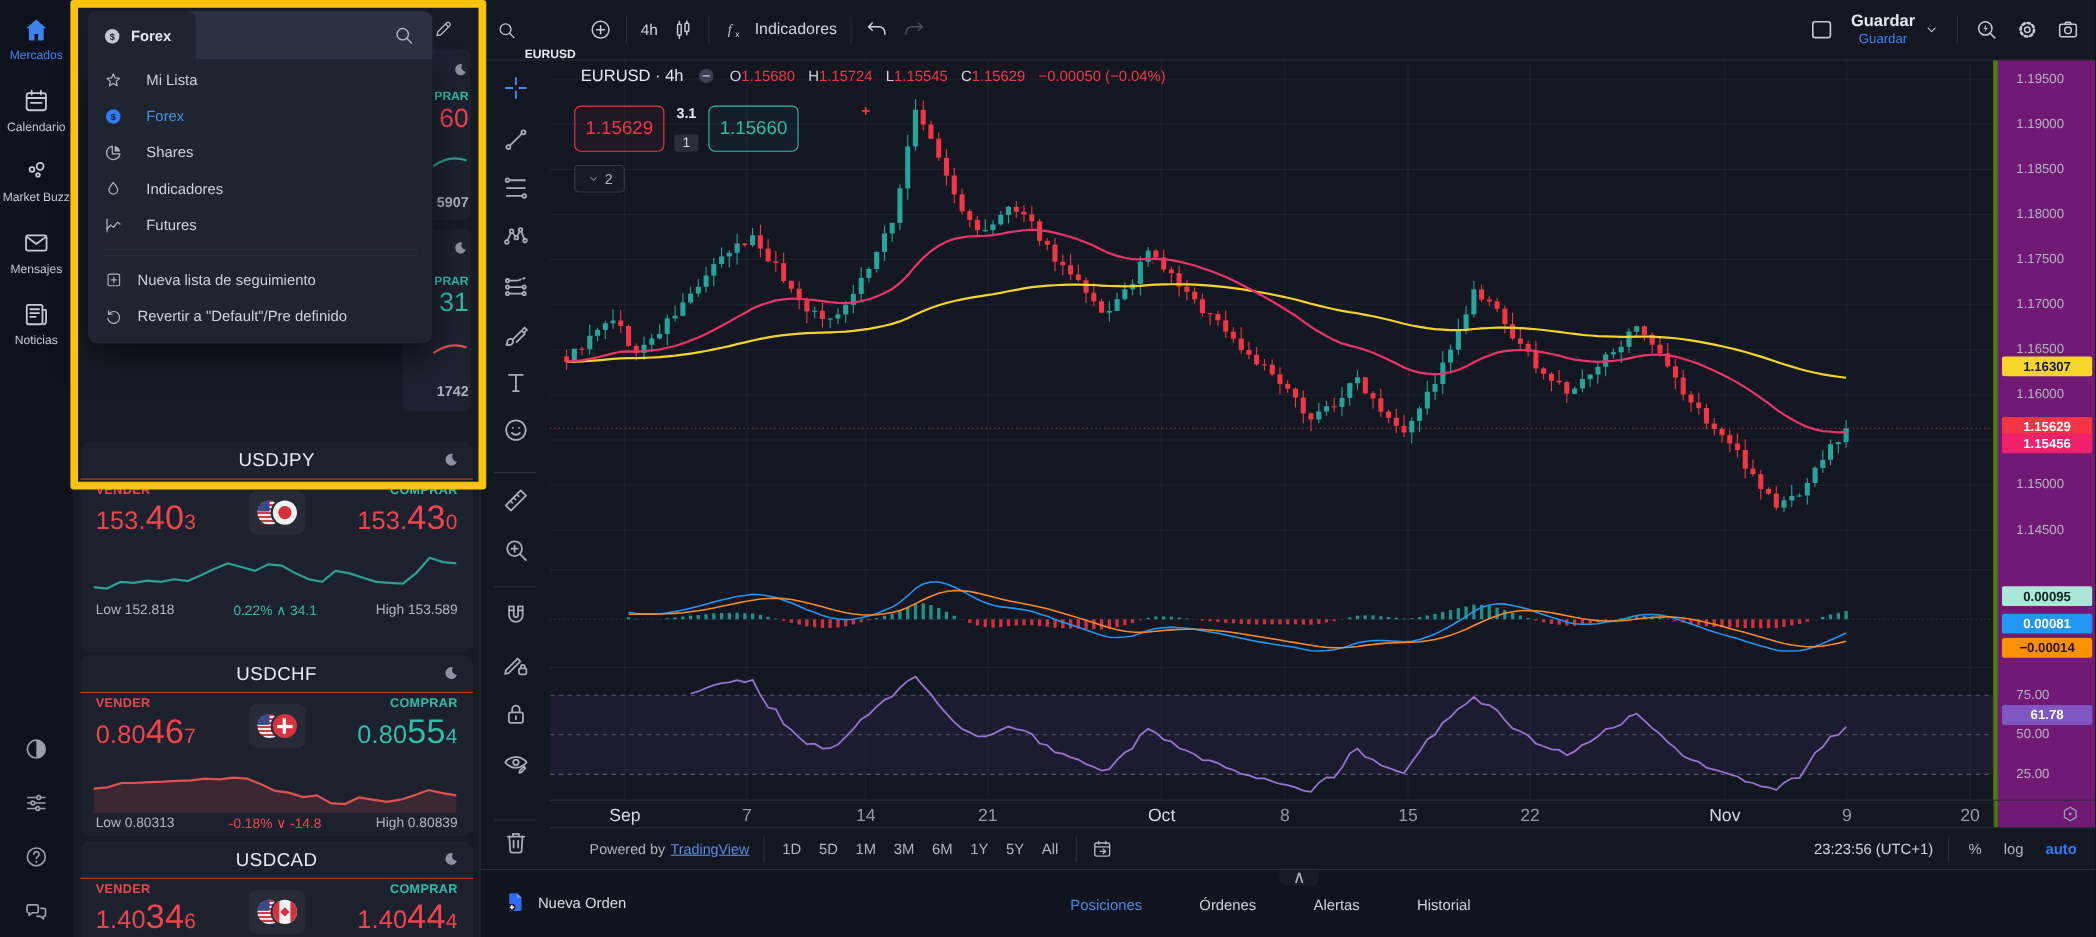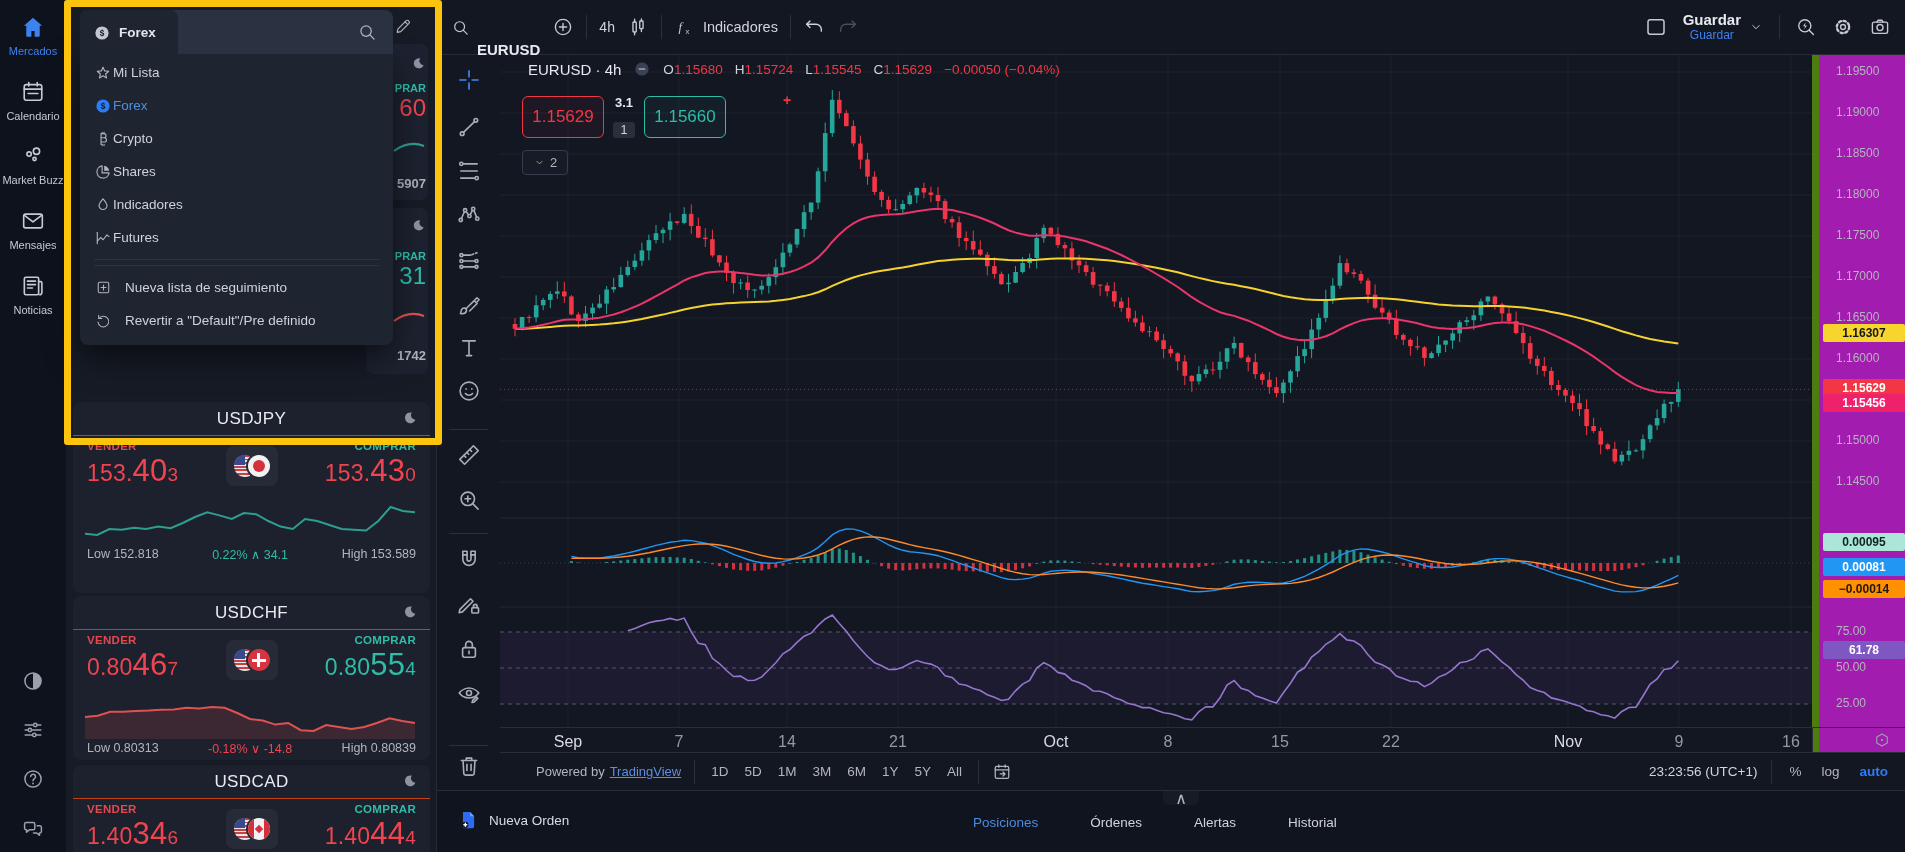--- a/index.html
+++ b/index.html
@@ -33,38 +33,38 @@
   .flag.ch{background:#d8333f;}.ch .pv{position:absolute;left:9.5px;top:4px;width:3px;height:14px;background:#fff;}.ch .ph{position:absolute;top:9.5px;left:4px;width:14px;height:3px;background:#fff;}
   .flag.ca{background:#f0f2f4;}.ca .bar{position:absolute;top:0;width:6px;height:22px;background:#d5303c;}.ca .l{left:0;}.ca .r{right:0;}.ca .leaf{position:absolute;left:8px;top:8px;width:6px;height:6px;background:#d5303c;transform:rotate(45deg);}
   .spark{display:block;margin:6px 12px 0 12px;}
   .lowhigh{display:flex;justify-content:space-between;padding:2px 14px;font-size:12.5px;color:#b2b5be;}
   
   #menu{position:absolute;left:14px;top:10px;width:313px;z-index:30;}
   #menu-head{position:relative;height:44px;background:#2a3140;border-radius:8px 8px 0 0;}
   #menu-tab{position:absolute;left:0;top:0;width:98px;height:45px;background:#1e2430;border-radius:8px 8px 0 0;display:flex;align-items:center;gap:8px;padding-left:13px;box-sizing:border-box;font-size:13.5px;font-weight:bold;color:#e3e6ec;cursor:pointer;}
   #menu-search{position:absolute;right:16px;top:12px;color:#b2b5be;cursor:pointer;}
   #menu-body{background:#1e2430;border-radius:0 0 8px 8px;box-shadow:0 12px 32px rgba(0,0,0,.55);padding:2px 0 8px 0;}
-  .menu-item{display:flex;align-items:center;gap:0;height:33px;padding-left:13px;font-size:13.5px;color:#ced2db;cursor:pointer;}
+  .menu-item{display:flex;align-items:center;gap:20px;height:33px;padding-left:13px;font-size:13.5px;color:#ced2db;cursor:pointer;}
   .menu-item .mi-icon{width:20px;display:flex;justify-content:center;color:#aeb3bf;}
   .menu-item.active{color:#4a90e2;}
   .mdivider{height:1px;background:#2c3240;margin:5px 14px;}
   #menu-toggle-row{display:flex;align-items:center;gap:12px;height:40px;padding-left:13px;font-size:12.5px;color:#ced2db;position:relative;cursor:pointer;}
   #mt-toggle{position:absolute;right:14px;width:36px;height:18px;border-radius:9px;background:#3a4150;cursor:pointer;}
   #mt-toggle .knob{position:absolute;left:2px;top:2px;width:14px;height:14px;border-radius:50%;background:#9aa2af;}
   .menu-action{display:flex;align-items:center;gap:12px;height:33px;padding-left:13px;font-size:13.5px;color:#ced2db;cursor:pointer;}
   .ma-ic{width:20px;display:flex;justify-content:center;color:#aeb3bf;}
   #wl-pencil{position:absolute;left:328px;top:16px;color:#b2b5be;z-index:7;cursor:pointer;}
   
   #highlight{position:absolute;left:64px;top:0;width:378px;height:445px;border:7px solid #fcc40c;border-radius:3px;z-index:60;pointer-events:none;box-sizing:border-box;}
   
   #toolbar{position:absolute;left:437px;top:0;width:1468px;height:55px;border-bottom:1px solid #262b37;box-sizing:border-box;display:flex;align-items:center;}
   .tb-left{display:flex;align-items:center;gap:12px;padding-left:14px;}
   .tb-right{margin-left:auto;display:flex;align-items:center;gap:15px;padding-right:14px;color:#c6c9d1;}
   .tsep{width:1px;height:24px;background:#2a2e39;}
-  .tb-sym{font-size:15px;font-weight:bold;color:#e8eaf0;margin-top:45px;}
+  .tb-sym{font-size:11px;font-weight:bold;color:#e8eaf0;margin-top:45px;}
   .tb-int{font-size:14px;color:#d1d4dc;}
   .tb-ind{font-size:14.5px;color:#d1d4dc;}
   .tbtn{display:flex;align-items:center;gap:7px;cursor:pointer;color:#c6c9d1;}
   #save-block{display:flex;flex-direction:column;align-items:center;line-height:1.15;cursor:pointer;}
   #save-block .s1{font-size:15px;font-weight:bold;color:#e6e9ef;}
   #save-block .s2{font-size:12px;color:#3d83f0;}
   #drawbar{position:absolute;left:437px;top:55px;width:63px;height:735px;display:block;}
   .dtool{position:absolute;left:50%;transform:translate(-50%,-50%);color:#a8adb8;cursor:pointer;}
   .dtool.blue{color:#4589f7;}
   .dsep{position:absolute;left:12px;width:39px;height:1px;background:#2a2e39;}
@@ -75,21 +75,21 @@
   #legend .val{color:#f23645;}
   #trade-row{position:absolute;left:522px;top:95px;display:flex;align-items:center;gap:6px;z-index:8;}
   .trade-btn{width:82px;height:42px;border-radius:6px;display:flex;align-items:center;justify-content:center;font-size:17px;cursor:pointer;box-sizing:border-box;}
   .trade-btn.sell{border:1px solid #f23645;color:#f23645;background:rgba(242,54,69,.05);}
   .trade-btn.buy{border:1px solid #2fbda8;color:#2fbda8;background:rgba(47,189,168,.05);}
   #spread{display:flex;flex-direction:column;align-items:center;gap:12px;width:28px;}
   #spread .st{font-size:13px;color:#e6e9ef;font-weight:bold;}
   #spread .sb{font-size:12.5px;color:#d1d4dc;background:#2a2f3b;border-radius:3px;width:22px;text-align:center;padding:1px 0;}
   #collapse-chip{position:absolute;left:522px;top:150px;width:44px;height:23px;border:1px solid #363c4e;border-radius:4px;display:flex;align-items:center;justify-content:center;gap:4px;color:#b2b5be;font-size:13px;background:#161b26;cursor:pointer;z-index:8;}
   #alert-marker{position:absolute;left:783px;top:92px;color:#f23645;z-index:8;font-size:14px;font-weight:bold;}
-  #price-scale{position:absolute;left:1812px;top:55px;width:93px;height:697px;border-left:7px solid #4d7c0f;box-sizing:border-box;background:#a21caf;}
+  #price-scale{position:absolute;left:1812px;top:55px;width:93px;height:697px;border-left:4px solid #4d7c0f;box-sizing:border-box;background:#701a75;}
   .pl{position:absolute;left:17px;font-size:12px;color:#b2b5be;}
   .pbadge{position:absolute;left:4px;width:82px;text-align:center;font-size:12px;font-weight:bold;border-radius:2px;padding:2px 0;}
   #x-axis{position:absolute;left:500px;top:727px;width:1312px;height:25px;border-top:1px solid #2a2e39;box-sizing:border-box;}
   .xl{position:absolute;top:5px;font-size:16px;color:#9598a1;transform:translateX(-50%);}
   .xl.major{color:#d8dbe3;}
   #axis-corner{position:absolute;left:1812px;top:727px;width:93px;height:25px;border-top:1px solid #2a2e39;border-left:1px solid #2a2e39;box-sizing:border-box;display:flex;align-items:center;justify-content:flex-end;padding-right:14px;color:#9aa0ac;}
   #footer{position:absolute;left:500px;top:752px;width:1405px;height:38px;border-top:1px solid #2a2e39;box-sizing:border-box;display:flex;align-items:center;font-size:13px;color:#b2b5be;}
   #footer .fleft{display:flex;align-items:center;gap:13px;padding-left:36px;}
   #footer .fright{margin-left:auto;display:flex;align-items:center;gap:14px;padding-right:14px;}
   #brand-link{color:#5c8de0;text-decoration:underline;cursor:pointer;}
@@ -333,28 +333,20 @@
               <span class="mi-label">Mi Lista</span>
             </div>
             <div class="menu-item active">
               <span class="mi-icon" style="color:#2e7bf6">
                 <svg width="18" height="18" viewBox="0 0 24 24" fill="none" stroke="currentColor" stroke-width="1.5" stroke-linecap="round" stroke-linejoin="round">
                   <circle cx="12" cy="12" r="8.8" fill="currentColor" stroke="none"></circle>
                   <text x="12" y="16" font-size="11" text-anchor="middle" fill="#171b26" font-weight="bold" font-family="Liberation Sans,sans-serif">$</text>
                 </svg>
               </span>
               <span class="mi-label">Forex</span>
-            </div>
-            <div class="menu-item">
-              <span class="mi-icon">
-                <svg width="18" height="18" viewBox="0 0 24 24" fill="none" stroke="currentColor" stroke-width="1.5" stroke-linecap="round" stroke-linejoin="round">
-                  <path d="M9.4 4.8v14.4M9.4 4.8h3.8a2.8 2.8 0 010 5.6H9.4M9.4 10.4h4.4a2.8 2.8 0 010 5.6H9.4M11 3.2v1.6M13.4 3.2v1.6M11 19.2v1.6M13.4 19.2v1.6"></path>
-                </svg>
-              </span>
-              <span class="mi-label">Crypto</span>
             </div>
             <div class="menu-item">
               <span class="mi-icon">
                 <svg width="18" height="18" viewBox="0 0 24 24" fill="none" stroke="currentColor" stroke-width="1.5" stroke-linecap="round" stroke-linejoin="round">
                   <path d="M13.6 3.7a8.3 8.3 0 016.7 6.7h-6.7z" fill="currentColor" stroke="none"></path>
                   <path d="M20.2 13.2A8.2 8.2 0 1110.8 3.8v9.4z"></path>
                 </svg>
               </span>
               <span class="mi-label">Shares</span>
             </div>
@@ -1197,21 +1189,21 @@
       <div class="xl major" style="left: 68px;">Sep</div>
       <div class="xl" style="left: 179px;">7</div>
       <div class="xl" style="left: 287px;">14</div>
       <div class="xl" style="left: 398px;">21</div>
       <div class="xl major" style="left: 556px;">Oct</div>
       <div class="xl" style="left: 668px;">8</div>
       <div class="xl" style="left: 780px;">15</div>
       <div class="xl" style="left: 891px;">22</div>
       <div class="xl major" style="left: 1068px;">Nov</div>
       <div class="xl" style="left: 1179px;">9</div>
-      <div class="xl" style="left: 1291px;">16</div>
+      <div class="xl" style="left: 1291px;">20</div>
     </div>
   <div id="axis-corner">
       <svg width="18" height="18" viewBox="0 0 24 24" fill="none" stroke="currentColor" stroke-width="1.5" stroke-linecap="round" stroke-linejoin="round">
         <path d="M12 3.9l7 4v8.2l-7 4-7-4V7.9z"></path>
         <circle cx="12" cy="12" r="1.5" fill="currentColor" stroke="none"></circle>
       </svg>
     </div>
 
   <div id="footer">
     <div class="fleft">

